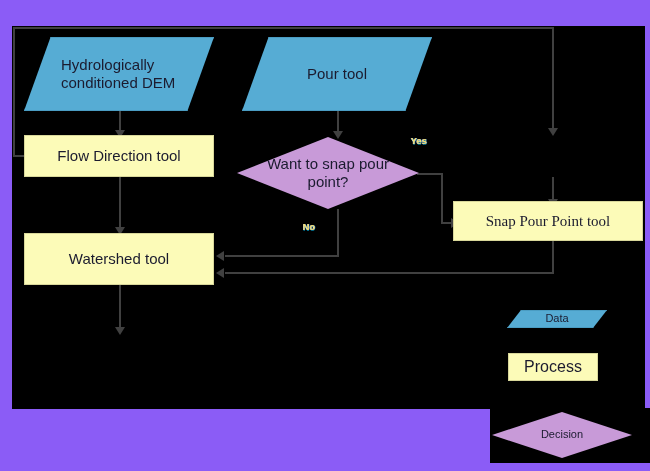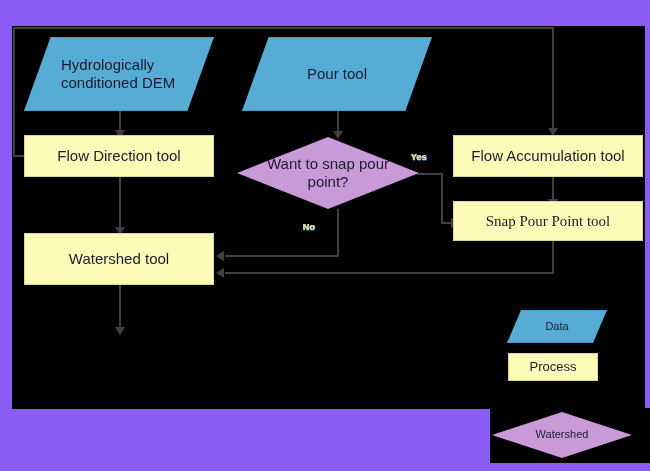--- a/index.html
+++ b/index.html
@@ -88,21 +88,21 @@
     color:#ffe066;
     text-shadow:
        0.6px 0 0 rgba(0,120,255,.85),
       -0.6px 0 0 rgba(255,255,255,.8),
        0 0.6px 0 rgba(0,200,255,.6);
   }
 
   
   .legend-item{position:absolute;font-size:11px;}
   .legend-item.shape-data{font-size:11px;}
-  .legend-item.shape-process{font-size:13px;}
+  .legend-item.shape-process{font-size:16px;}
   .legend-item.shape-decision{font-size:11px;}
 </style>
 </head>
 <body>
 
 <div id="canvas">
 
   <div class="panel" id="main-panel"></div>
   <div class="panel" id="legend-panel"></div>
 
@@ -145,45 +145,42 @@
   </div>
 
   <div class="node shape-data" style="left:242px;top:37px;width:190px;height:74px;">
     <span class="lbl">Pour tool</span>
   </div>
 
   <div class="node shape-process" style="left:24px;top:135px;width:190px;height:42px;">
     <span>Flow Direction tool</span>
   </div>
 
-  <div class="node shape-process" style="left:453px;top:135px;width:190px;height:42px;">
-    <span>Flow Accumulation tool</span>
-  </div>
 
   <div class="node shape-process" style="left:453px;top:201px;width:190px;height:40px;font-family:Liberation Serif, serif;">
     <span>Snap Pour Point tool</span>
   </div>
 
   <div class="node shape-decision" style="left:237px;top:137px;width:182px;height:72px;padding:0 28px;justify-content:center;">
     <span>Want to snap pour point?</span>
   </div>
 
   <div class="node shape-process" style="left:24px;top:233px;width:190px;height:52px;justify-content:center;">
     <span>Watershed tool</span>
   </div>
 
 
-  <div class="edge-label" style="left:411px;top:152px;">Yes</div>
+  <div class="edge-label" style="left:411px;top:136px;">Yes</div>
   <div class="edge-label" style="left:303px;top:222px;text-align:center;">No</div>
 
-  <div class="node shape-data legend-item" style="left:507px;top:310px;width:100px;height:33px;text-align:right;">
+  <div class="node shape-data legend-item" style="left:507px;top:310px;width:100px;height:18px;text-align:right;">
     <span class="lbl">Data</span>
   </div>
 
   <div class="node shape-process legend-item" style="left:508px;top:353px;width:90px;height:28px;">
     <span>Process</span>
   </div>
 
   <div class="node shape-decision legend-item" style="left:492px;top:412px;width:140px;height:46px;">
-    <span>Watershed</span>
+    <span>Decision</span>
   </div>
 
 </div>
 
 </body></html>

